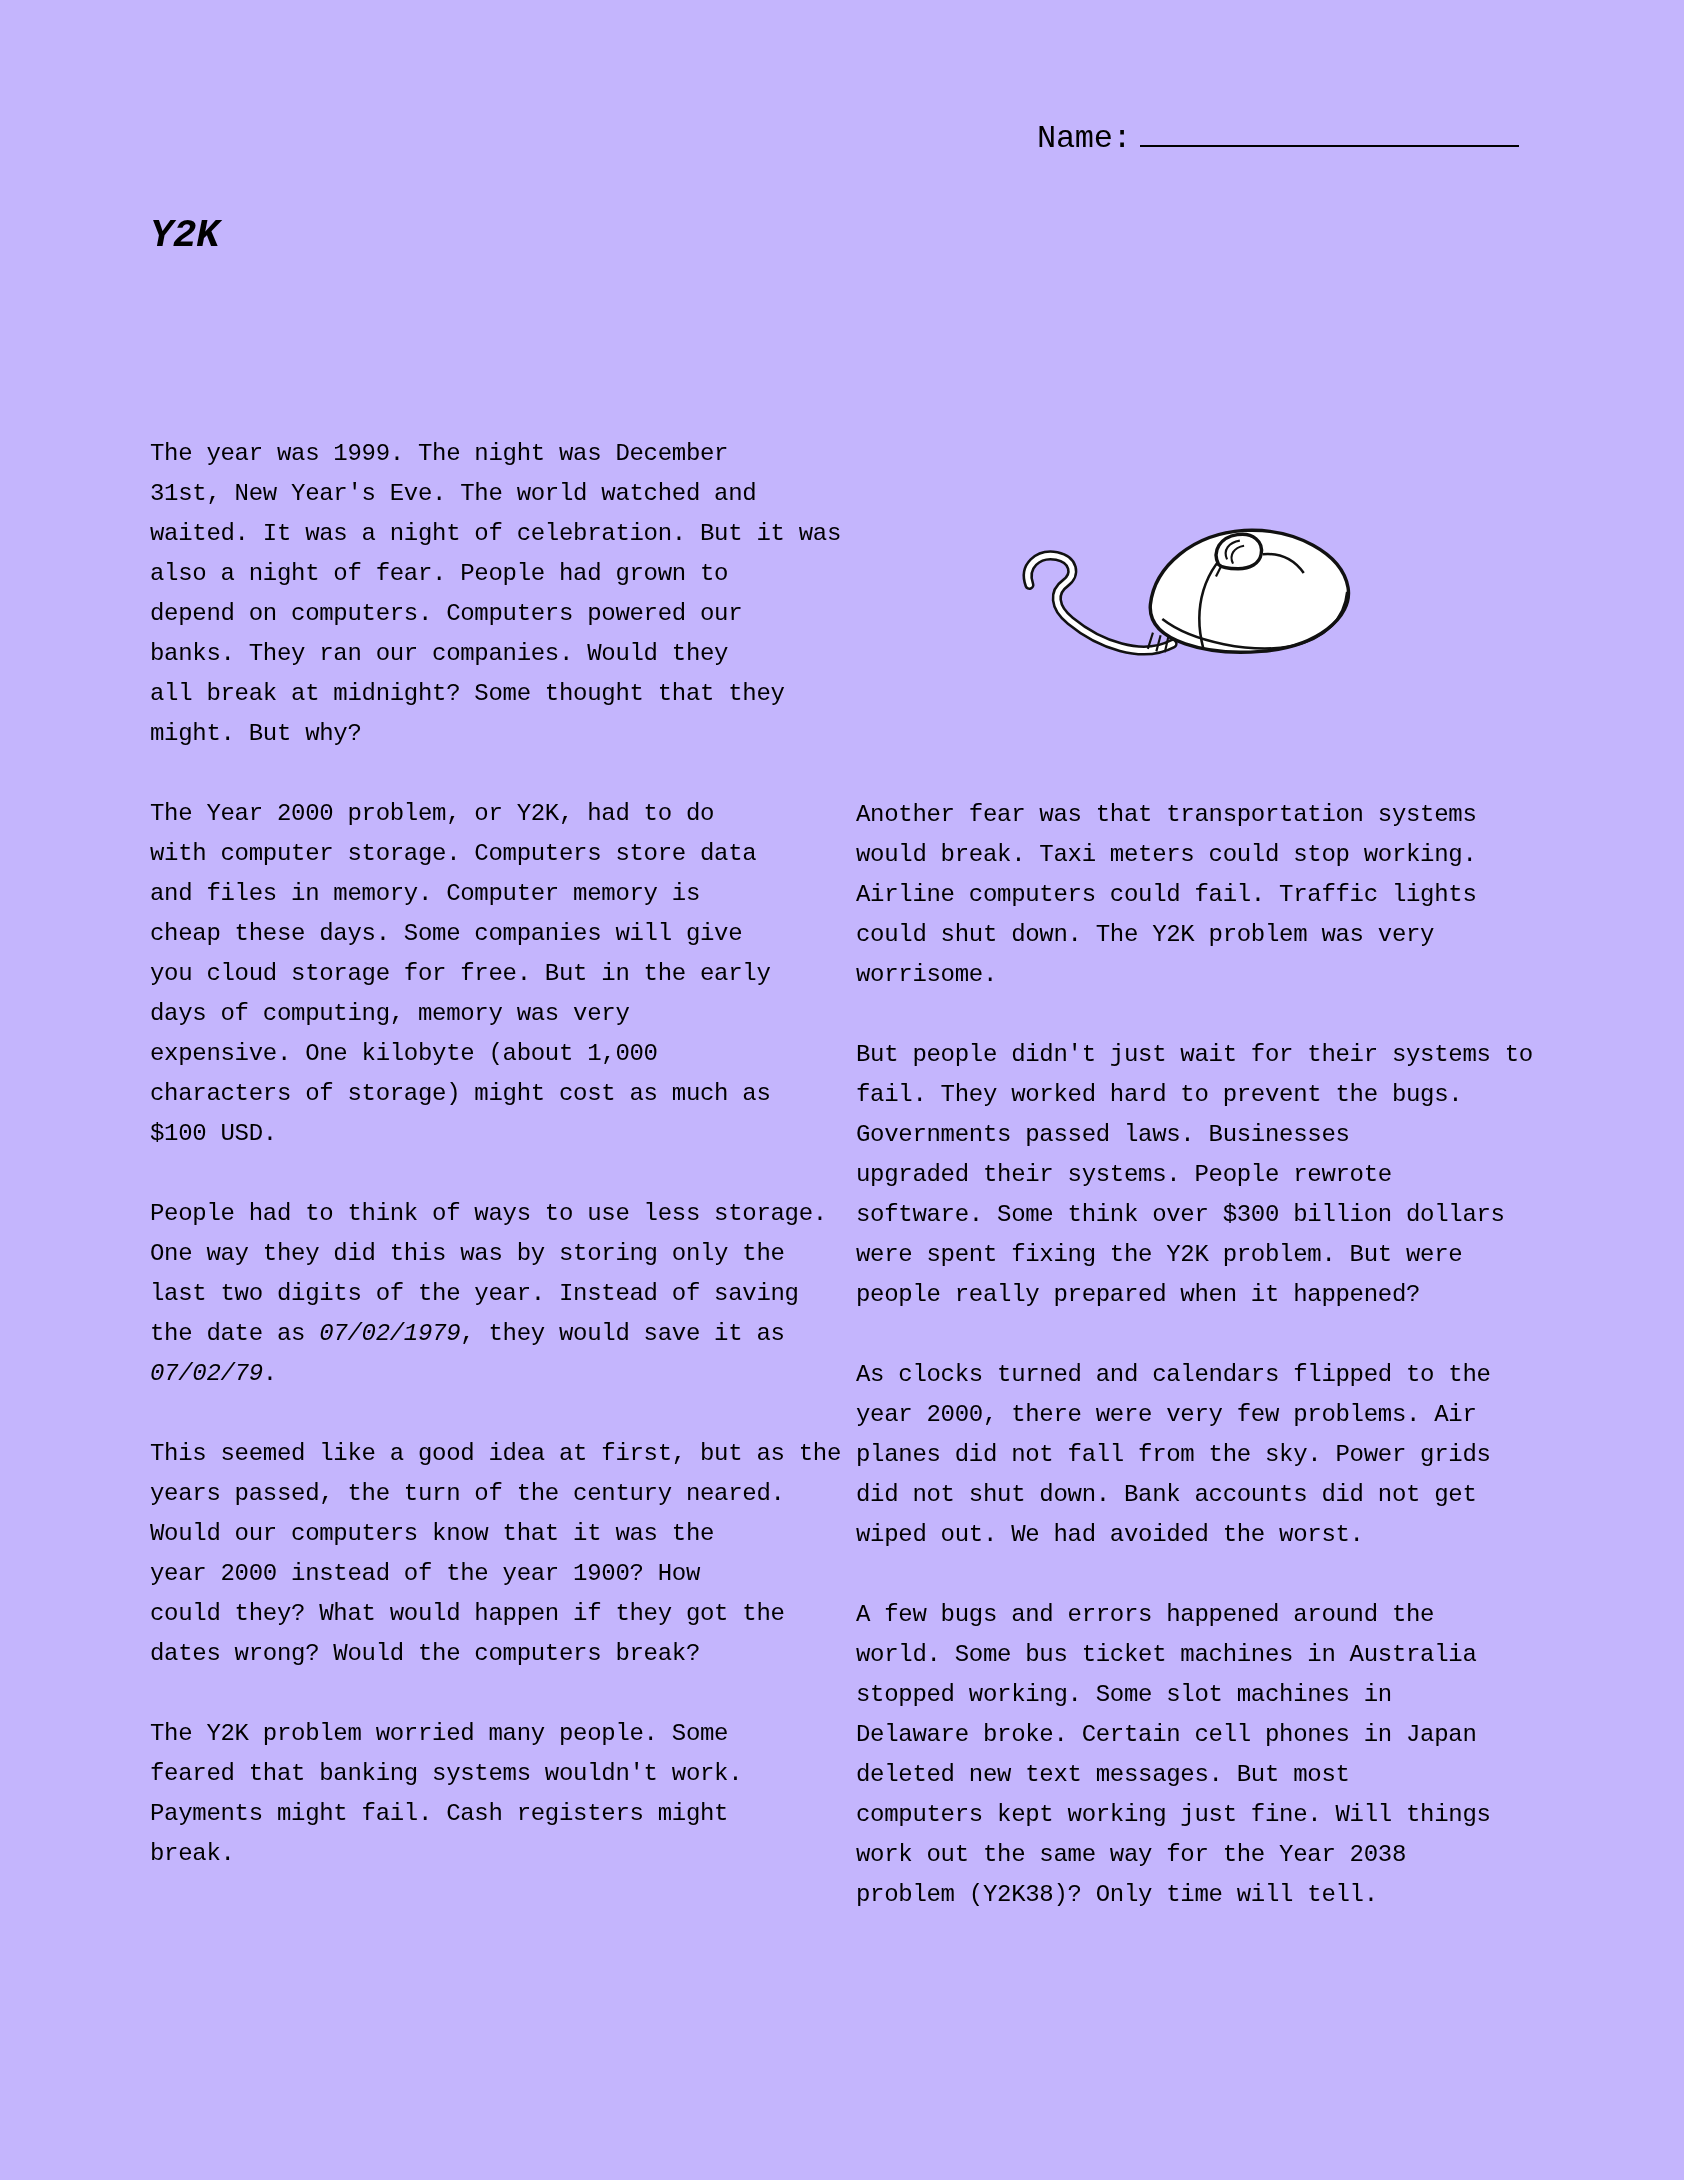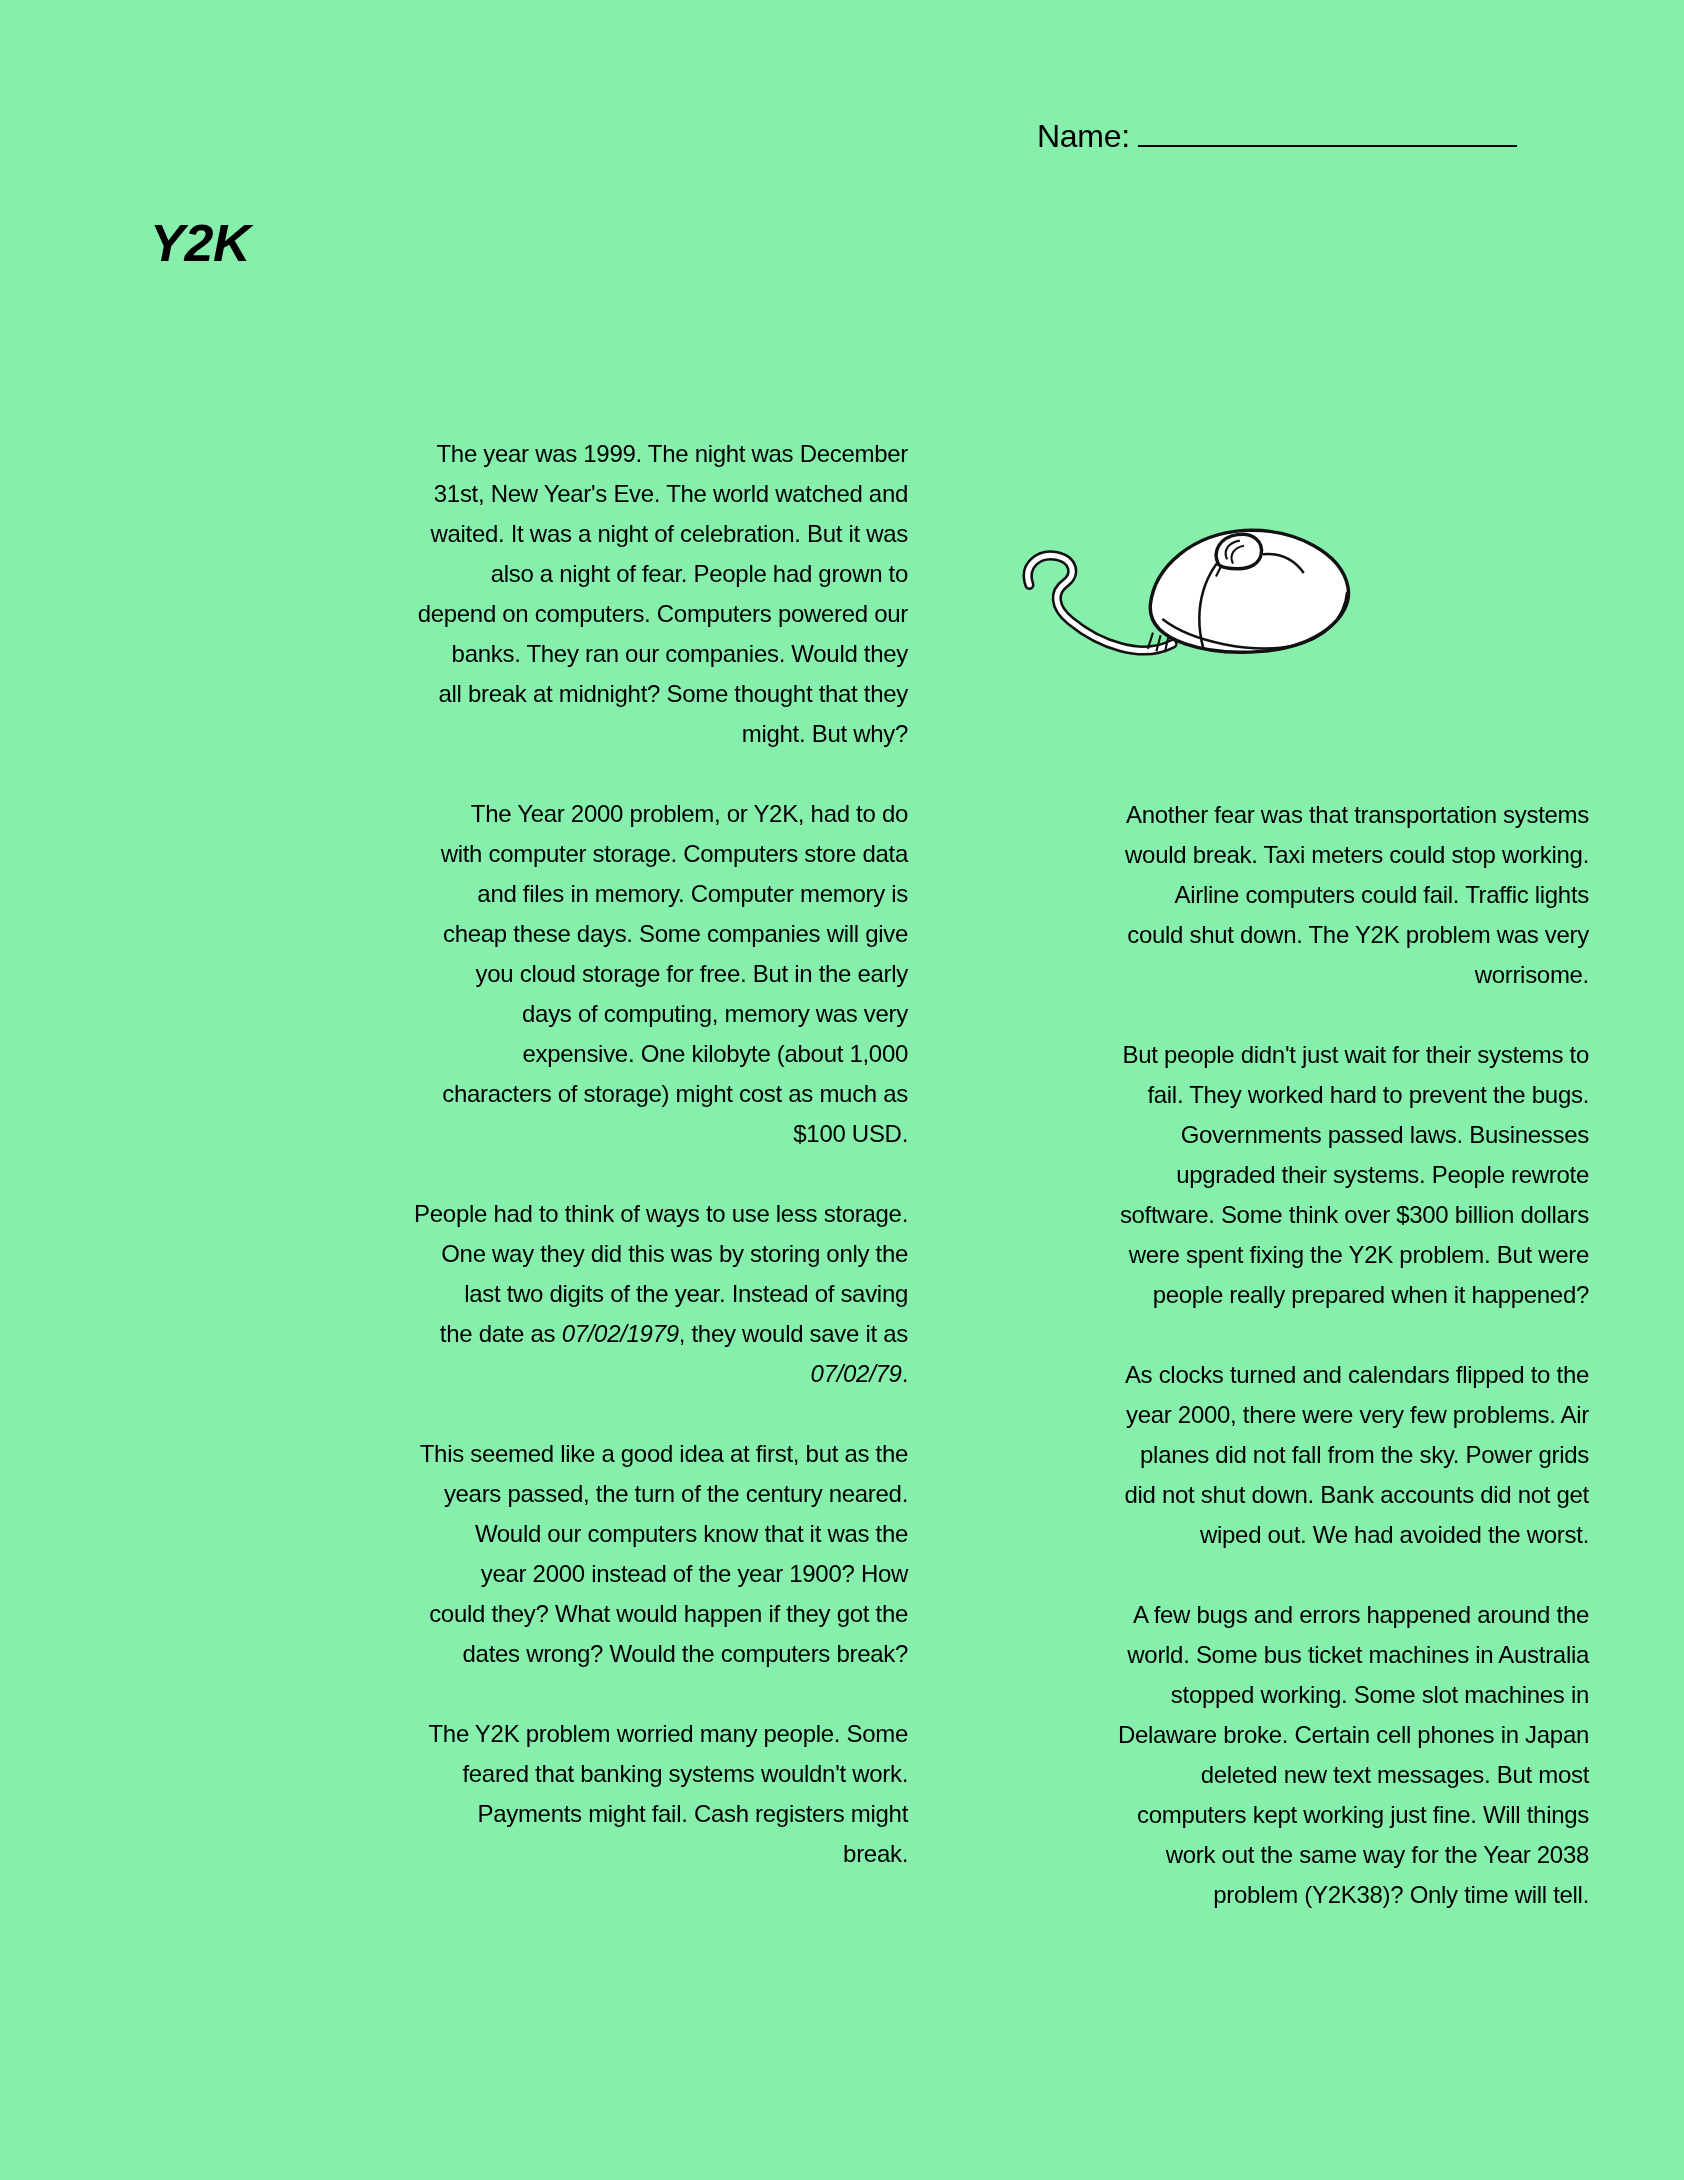--- a/index.html
+++ b/index.html
@@ -4,25 +4,24 @@
 <style>
   html, body {
     margin: 0;
     padding: 0;
     background: #ffffff;
   }
   .page {
     position: relative;
     width: 1685px;
     height: 2181px;
-    background: #86efac;
+    background: #c4b5fd;
     color: #000000;
-    font-family: Liberation Sans, sans-serif;
+    font-family: Liberation Mono, monospace;
     letter-spacing: -0.3px;
-    text-align: right;
   }
   .name-row {
     position: absolute;
     left: 1037px;
     top: 116px;
     font-size: 32px;
     white-space: nowrap;
   }
   .name-line {
     display: inline-block;
@@ -36,21 +35,21 @@
     left: 150px;
     top: 157px;
     font-size: 43px;
     font-weight: bold;
     line-height: 1.1;
   }
   .subtitle {
     position: absolute;
     left: 150px;
     top: 215px;
-    font-size: 52px;
+    font-size: 39px;
     font-weight: bold;
     font-style: italic;
     line-height: 1.1;
   }
   .directions {
     position: absolute;
     left: 150px;
     top: 276px;
     width: 1431px;
     font-size: 32px;

